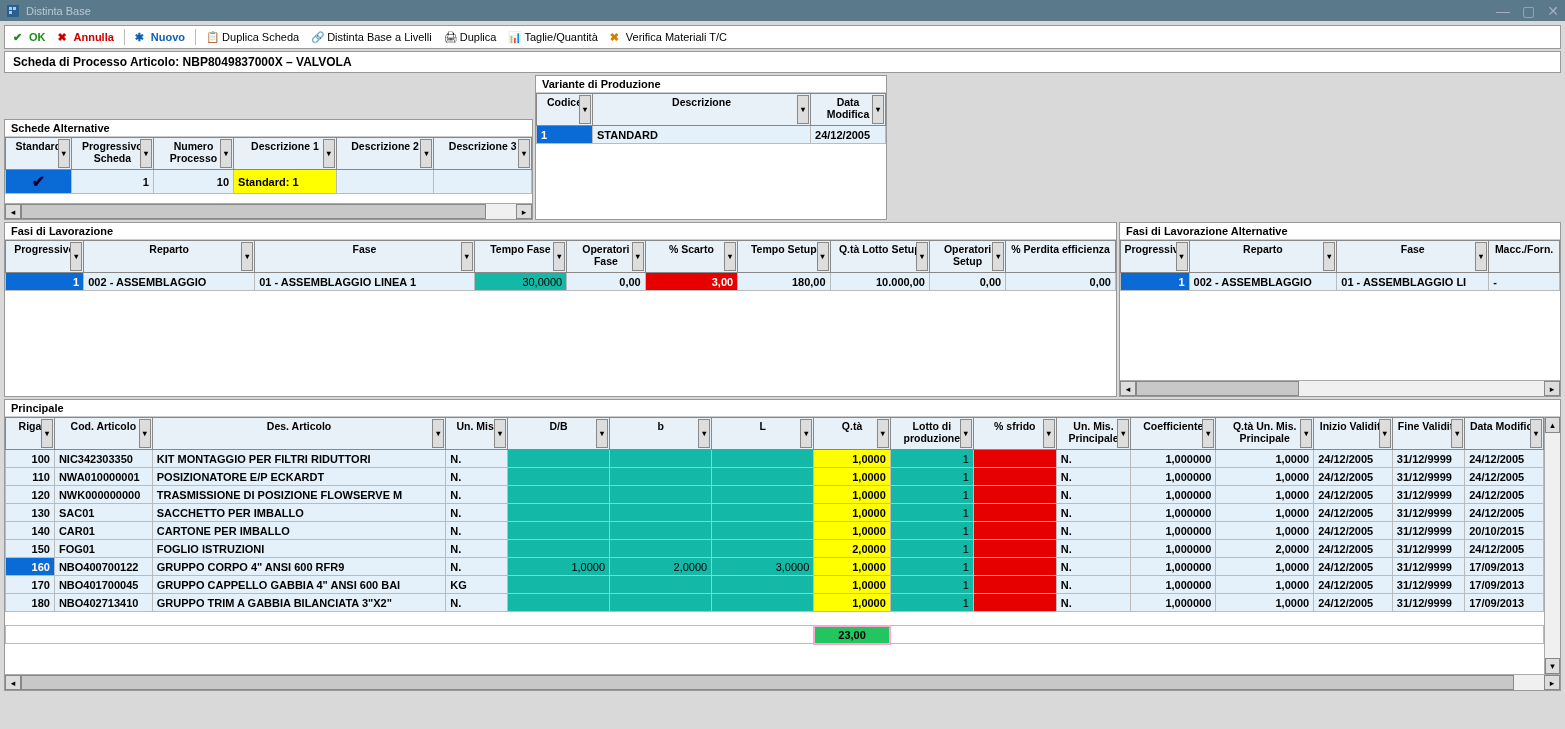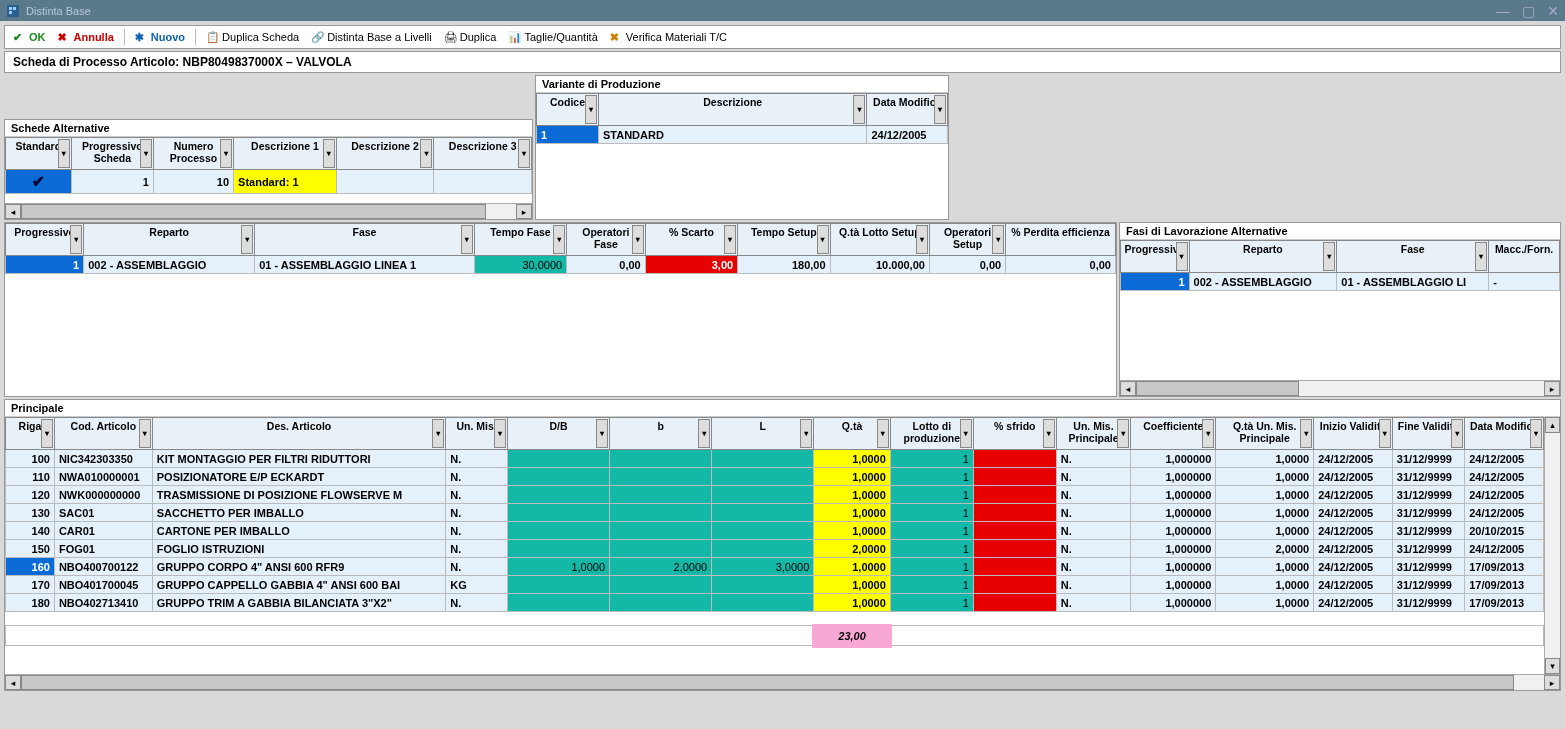--- a/index.html
+++ b/index.html
@@ -143,21 +143,21 @@
     </div>
     <div class="hscroll">
         <span class="arrow">◂</span>
         <div class="track">
           <div class="thumb" style="left:0;width:94%;"></div>
         </div>
         <span class="arrow">▸</span>
       </div>
   </div>
 
-  <div class="panel" style="width:414px;">
+  <div class="panel" style="width:352px;">
     <div class="panel-title">Variante di Produzione</div>
     <div class="grid">
       <table>
         <thead>
             <tr>
           <th style="width:60px;"><span>Codice</span><span class="drop">▾</span></th>
           <th style="width:260px;"><span>Descrizione</span><span class="drop">▾</span></th>
           <th style="width:78px;"><span>Data Modifica</span><span class="drop">▾</span></th>
         </tr>
           </thead>
@@ -171,20 +171,21 @@
               <td colspan="3" style="background:#fff;border:none;"></td>
             </tr>
         </tbody>
       </table>
     </div>
   </div>
 </div>
 
 <div class="row" style="height:175px;">
   <div class="panel" style="width:1113px;">
+    <div class="panel-title">Fasi di Lavorazione</div>
     <div class="grid">
       <table>
         <thead>
             <tr>
           <th style="width:48px;"><span>Progressivo</span><span class="drop">▾</span></th>
           <th style="width:148px;"><span>Reparto</span><span class="drop">▾</span></th>
           <th style="width:190px;"><span>Fase</span><span class="drop">▾</span></th>
           <th style="width:80px;"><span>Tempo Fase</span><span class="drop">▾</span></th>
           <th style="width:68px;margin-top:31px;"><span>Operatori Fase</span><span class="drop">▾</span></th>
           <th style="width:80px;"><span>% Scarto</span><span class="drop">▾</span></th>
@@ -437,21 +438,21 @@
                 <td class="right">1,0000</td>
                 <td>24/12/2005</td>
                 <td>31/12/9999</td>
                 <td>17/09/2013</td>
               </tr>
               <tr>
                 <td colspan="16" style="background:#fff;border:none;height:14px;"></td>
               </tr>
               <tr>
                 <td colspan="7" style="background:#fff;border:1px solid #bbb;"></td>
-                <td class="center" style="background:#f9a8d4;font-weight:bold;border:4px solid #f9a8d4;font-style:italic;">23,00</td>
+                <td class="center" style="background:#22c55e;font-weight:bold;border:2px solid #f9a8d4;">23,00</td>
                 <td colspan="8" style="background:#fff;border:1px solid #bbb;"></td>
               </tr>
             </tbody>
         </table>
       </div>
     </div>
     <div class="vscroll">
         <span class="arrow">▴</span>
         <div class="track"></div>
         <span class="arrow">▾</span>

